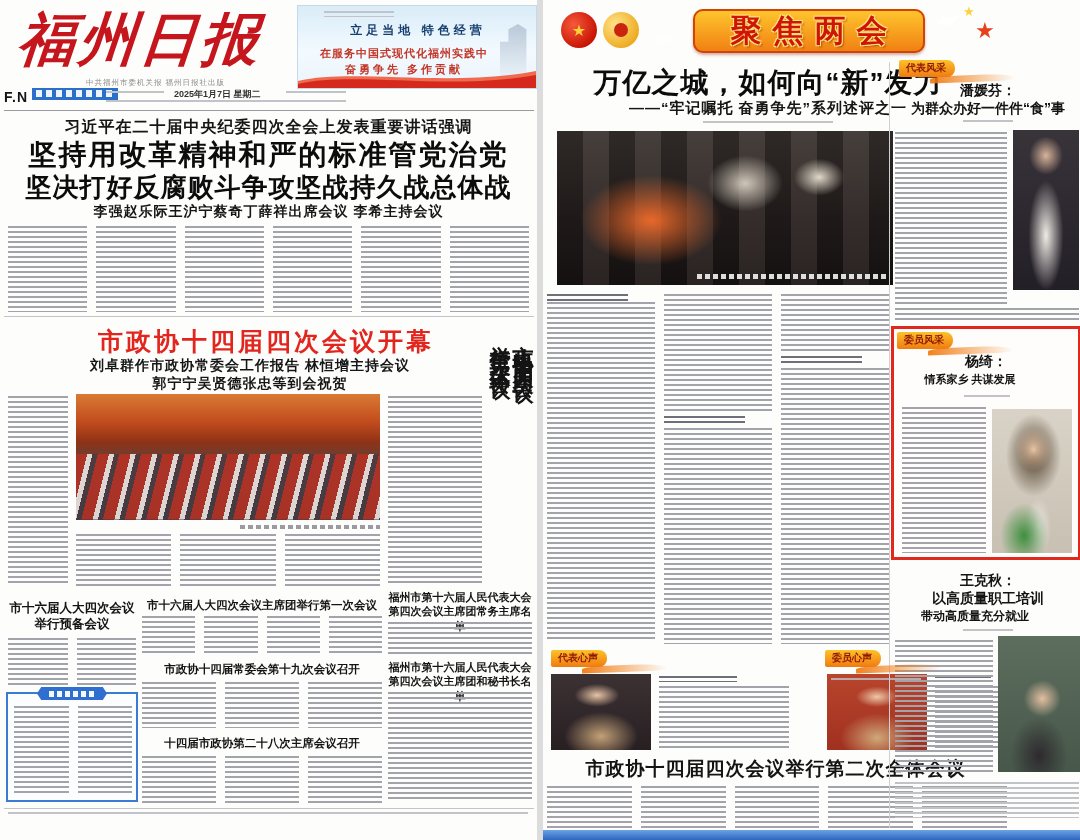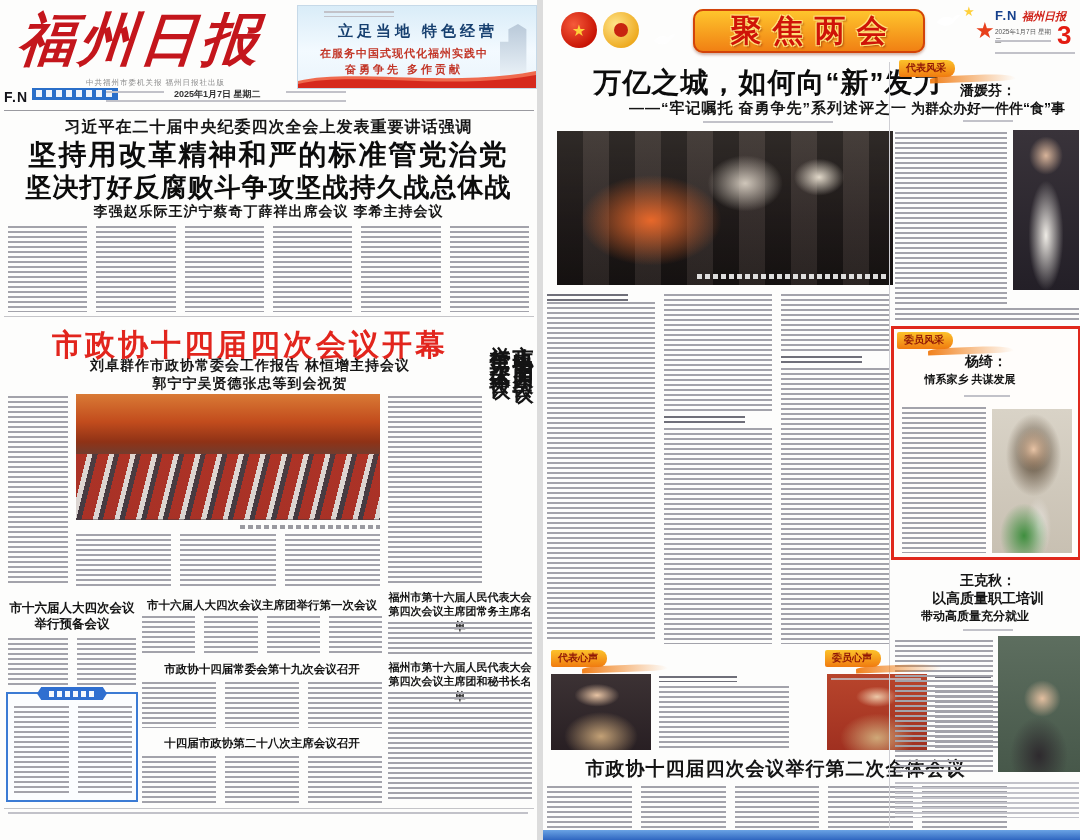--- a/index.html
+++ b/index.html
@@ -18,28 +18,28 @@
   
   .mast-title{font-size:57px;font-weight:900;color:#c4161c;font-style:italic;transform:skewX(-5deg);letter-spacing:4px;white-space:nowrap;}
   .org-line{font-size:7.5px;color:#8a8a8a;letter-spacing:1px;}
   .fn{font-size:14px;font-weight:900;color:#14141a;letter-spacing:1px;}
   .fn-badge{display:inline-block;width:86px;height:12px;background:#2a6fc9;vertical-align:2px;
     background-image:repeating-linear-gradient(90deg,rgba(255,255,255,.92) 0 6px,transparent 6px 10px);
     background-size:78px 7px;background-repeat:no-repeat;background-position:4px 2px;background-color:#2a6fc9;}
   .date-line{font-size:9px;font-weight:bold;color:#333;}
   
   .adbox{background:linear-gradient(180deg,#d9ecf8 0%,#f3faff 55%,#eaf4fb 100%);border:1px solid #c6d9e8;overflow:hidden;}
-  .ad1{font-size:15px;font-weight:900;color:#163f6f;letter-spacing:4px;}
+  .ad1{font-size:12px;font-weight:900;color:#163f6f;letter-spacing:4px;}
   .ad2{font-size:11px;font-weight:bold;color:#c23527;letter-spacing:1px;}
   .ad3{font-size:11px;font-weight:bold;color:#c23527;letter-spacing:3px;}
   
   .kicker{font-size:16px;font-weight:700;color:#161616;letter-spacing:1px;}
   .h-main{font-size:28px;font-weight:900;color:#0c0c0c;letter-spacing:1px;white-space:nowrap;}
   .deck{font-size:14px;font-weight:700;color:#161616;letter-spacing:1px;}
-  .h-red{font-size:30px;font-weight:900;color:#e2251d;letter-spacing:3px;white-space:nowrap;}
+  .h-red{font-size:25px;font-weight:900;color:#e2251d;letter-spacing:3px;white-space:nowrap;margin-left:16px;}
   .h-sm{font-weight:900;color:#141414;}
   .vert{writing-mode:vertical-rl;text-orientation:upright;font-size:21px;font-weight:900;color:#141414;letter-spacing:4px;line-height:23px;}
   
   .bluebox{border:2px solid #3b7bd4;background:#fbfdff;}
   .ribbon{background:linear-gradient(180deg,#4a8ada,#2b62b8);clip-path:polygon(6% 0,94% 0,100% 50%,94% 100%,6% 100%,0 50%);
     background-image:repeating-linear-gradient(90deg,rgba(255,255,255,.95) 0 5px,transparent 5px 8px);
     background-size:46px 6px;background-repeat:no-repeat;background-position:center;background-color:#2f6fd0;}
   .tag{font-size:10px;font-weight:bold;color:#8f1606;padding:1px 9px 2px 7px;
     background:linear-gradient(180deg,#fcc22a,#f07b10);border-radius:2px 8px 8px 2px;white-space:nowrap;z-index:3;}
   .tag:after{content:"";position:absolute;left:55%;bottom:-5px;width:86px;height:7px;
@@ -223,28 +223,20 @@
       <div class="a plate" style="left:148px;top:7px;width:232px;height:44px;display:flex;align-items:center;justify-content:center;">
         <span class="plate-t" style="padding-left:11px;">聚焦两会</span>
       </div>
       <svg class="a" style="left:388px;top:10px;opacity:.9;" width="30" height="18" viewBox="0 0 24 16">
           <path d="M2 9 C6 4, 12 3, 16 6 C19 2, 22 2, 23 3 C21 5, 20 6, 18 8 C15 13, 8 14, 2 9 Z" fill="#ffffff"></path>
         </svg>
       <span class="a star" style="left:418px;top:2px;font-size:13px;">★</span>
     </div>
     <span class="a" style="left:432px;top:18px;font-size:22px;color:#e8401c;">★</span>
 
-    <div class="a" style="left:452px;top:6px;width:84px;height:86px;">
-      <span class="fn" style="color:#16408c;font-size:13px;">F.N</span>
-      <span class="fn-script">福州日报</span>
-      <div class="a" style="left:0;top:22px;font-size:6.5px;color:#555;width:58px;">2025年1月7日 星期二</div>
-      <div class="a tx-l" style="left:0;top:34px;width:56px;height:4px;"></div>
-      <div class="a pnum" style="left:62px;top:16px;">3</div>
-      <div class="a tx-l" style="left:0;top:46px;width:80px;height:4px;"></div>
-    </div>
 
     <div class="a c h-main" style="left:0;top:64px;width:450px;font-size:28px;">万亿之城，如何向“新”发力</div>
     <div class="a c deck" style="left:0;top:99px;width:450px;font-size:15px;">——“牢记嘱托 奋勇争先”系列述评之一</div>
     <div class="a tx-l" style="left:160px;top:121px;width:130px;height:5px;"></div>
 
     <div class="a ph photo-ind" style="left:14px;top:131px;width:336px;height:154px;">
       <div class="a" style="right:6px;bottom:6px;width:190px;height:5px;background-image:repeating-linear-gradient(90deg,rgba(255,255,255,.85) 0 5px,transparent 5px 8px);"></div>
     </div>
 
     <div class="a cols" style="left:4px;top:294px;width:342px;height:352px;">

